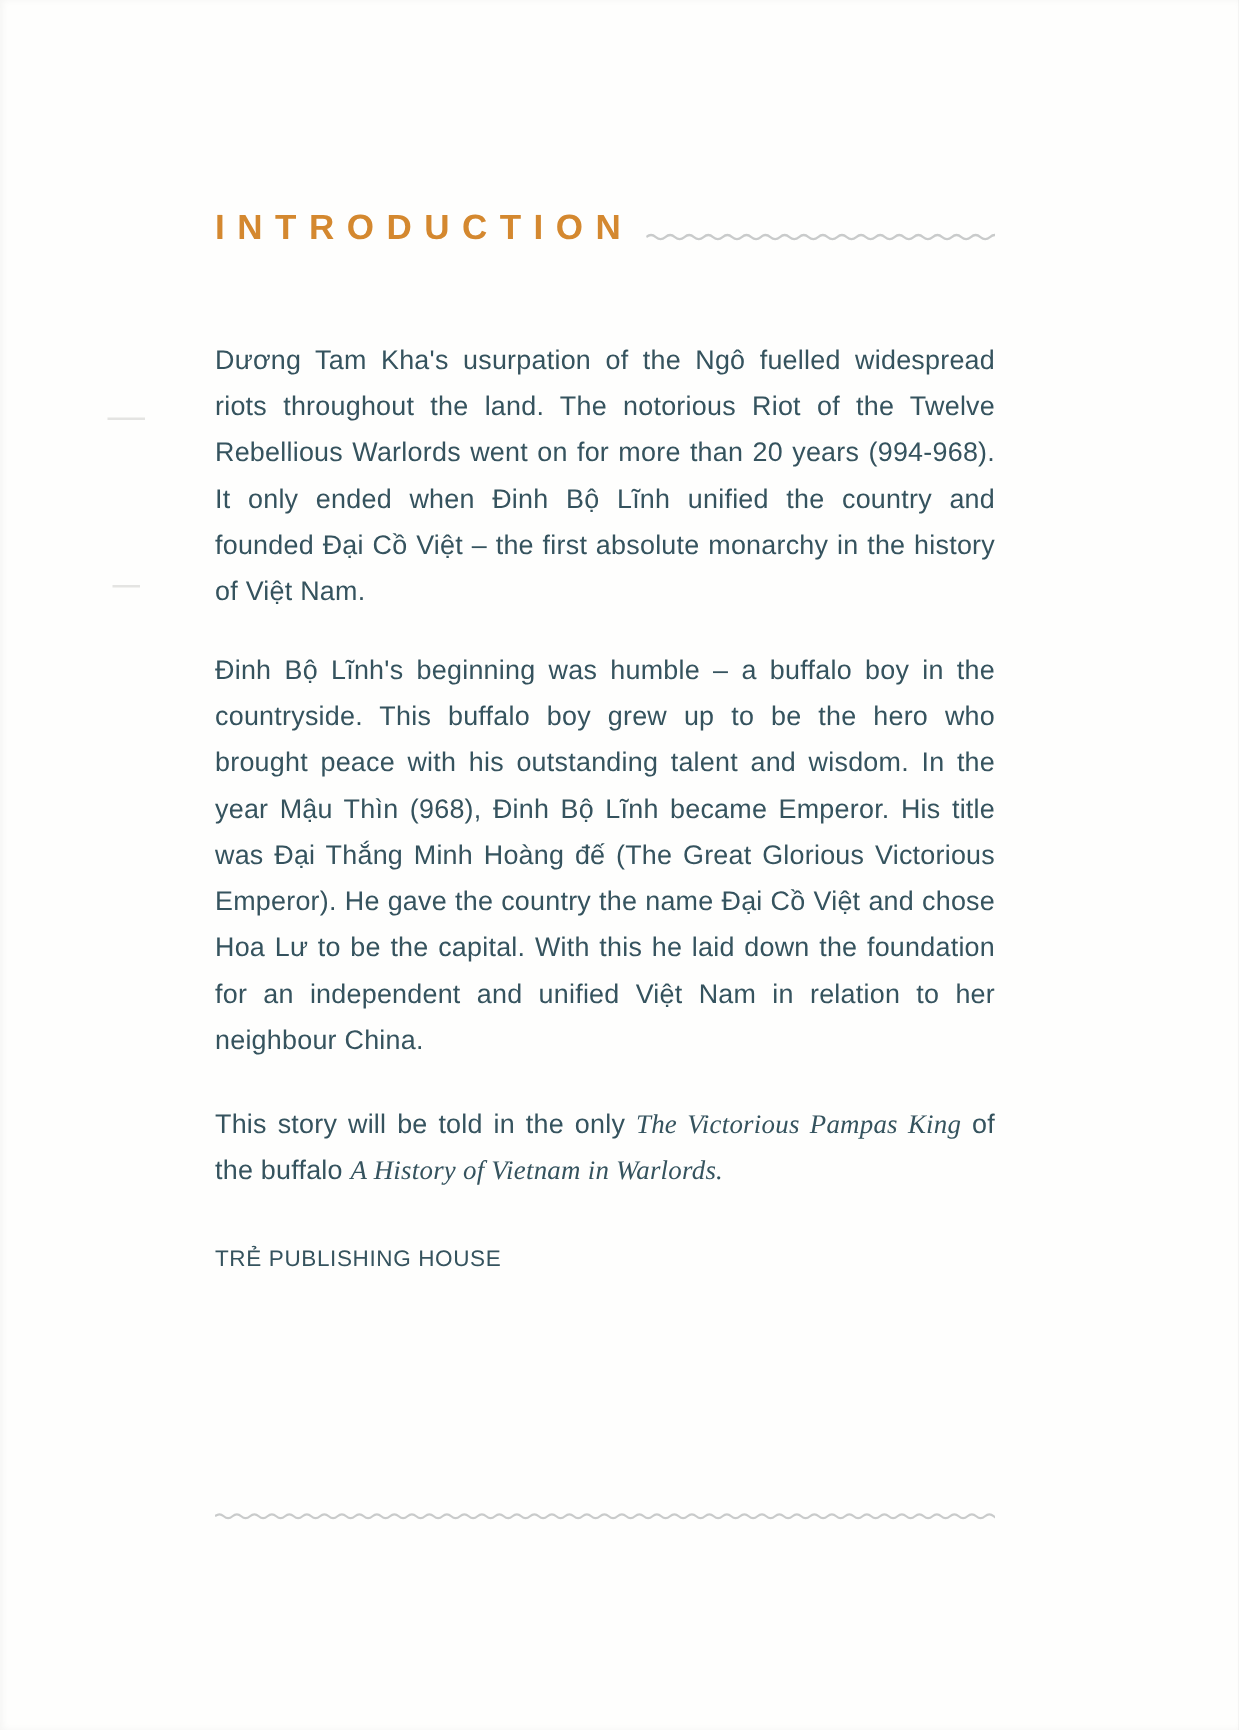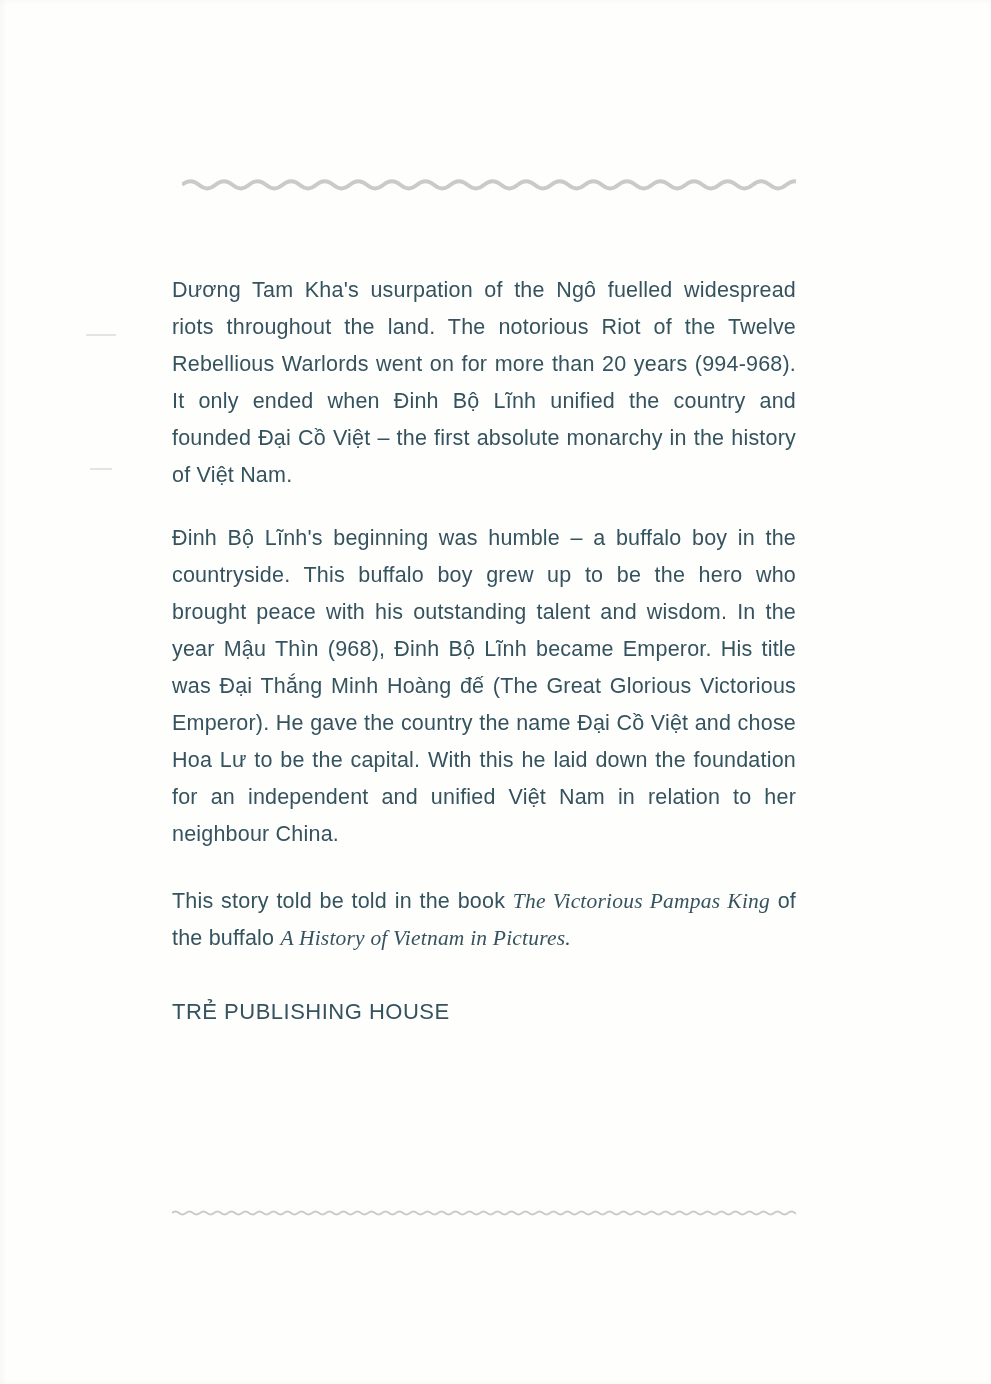--- a/index.html
+++ b/index.html
@@ -47,21 +47,21 @@
     font-size: 21.5px;
     line-height: 37px;
     color: var(--body-color, #35535e);
     text-align: justify;
     letter-spacing: 0.2px;
   }
   .body-text p.gap-large { margin-bottom: 30px; }
   .body-text em { font-style: italic; font-family: Liberation Serif, serif; }
   .publisher {
     margin-top: 42px;
-    font-size: 22px;
+    font-size: 18px;
     letter-spacing: 0.5px;
     color: var(--body-color, #35535e);
   }
   .bottom-wave-holder {
     position: absolute;
     left: 172px;
     top: 1206px;
     width: 624px;
     height: 14px;
   }
@@ -77,29 +77,30 @@
 <body>
 
 <div class="page">
 
   <div class="artifact" style="left:86px; top:334px; width:30px;"></div>
   <div class="artifact" style="left:90px; top:468px; width:22px;"></div>
 
   <div class="content">
 
     <div class="title-row">
+      <span class="page-title">INTRODUCTION</span>
       <svg class="title-wave wave-svg" viewBox="0 0 256 12" preserveAspectRatio="none">
         <path fill="none" stroke-width="1.6" d="M0 7 q 3.5 -3 7 0 q 3.5 3 7 0 q 3.5 -3 7 0 q 3.5 3 7 0 q 3.5 -3 7 0 q 3.5 3 7 0 q 3.5 -3 7 0 q 3.5 3 7 0 q 3.5 -3 7 0 q 3.5 3 7 0 q 3.5 -3 7 0 q 3.5 3 7 0 q 3.5 -3 7 0 q 3.5 3 7 0 q 3.5 -3 7 0 q 3.5 3 7 0 q 3.5 -3 7 0 q 3.5 3 7 0 q 3.5 -3 7 0 q 3.5 3 7 0 q 3.5 -3 7 0 q 3.5 3 7 0 q 3.5 -3 7 0 q 3.5 3 7 0 q 3.5 -3 7 0 q 3.5 3 7 0 q 3.5 -3 7 0 q 3.5 3 7 0 q 3.5 -3 7 0 q 3.5 3 7 0 q 3.5 -3 7 0 q 3.5 3 7 0 q 3.5 -3 7 0 q 3.5 3 7 0 q 3.5 -3 7 0 q 3.5 3 7 0 q 3.5 -3 7 0 q 3.5 3 7 0" stroke="#c9cbcb"></path>
       </svg>
     </div>
 
     <div class="body-text">
       <p><span>Dương Tam Kha's usurpation of the Ngô fuelled widespread riots throughout the land. The notorious Riot of the Twelve Rebellious Warlords went on for more than 20 years (994-968). It only ended when Đinh Bộ Lĩnh unified the country and founded Đại Cồ Việt – the first absolute monarchy in the history of Việt Nam.</span></p>
       <p class="gap-large"><span>Đinh Bộ Lĩnh's beginning was humble – a buffalo boy in the countryside. This buffalo boy grew up to be the hero who brought peace with his outstanding talent and wisdom. In the year Mậu Thìn (968), Đinh Bộ Lĩnh became Emperor. His title was Đại Thắng Minh Hoàng đế (The Great Glorious Victorious Emperor). He gave the country the name Đại Cồ Việt and chose Hoa Lư to be the capital. With this he laid down the foundation for an independent and unified Việt Nam in relation to her neighbour China.</span></p>
-      <p class="gap-large"><span>This story told be told in the book </span><em>The Victorious Pampas King</em><span> of the buffalo </span><em>A History of Vietnam in Pictures.</em></p>
+      <p class="gap-large"><span>This story will be told in the only </span><em>The Victorious Pampas King</em><span> of the buffalo </span><em>A History of Vietnam in Warlords.</em></p>
     </div>
 
     <div class="publisher">TRẺ PUBLISHING HOUSE</div>
 
   </div>
 
   <div class="bottom-wave-holder">
     <svg class="wave-svg" viewBox="0 0 624 14" preserveAspectRatio="none">
       <path fill="none" stroke-width="1.8" d="M0 7 q 3.5 -3 7 0 q 3.5 3 7 0 q 3.5 -3 7 0 q 3.5 3 7 0 q 3.5 -3 7 0 q 3.5 3 7 0 q 3.5 -3 7 0 q 3.5 3 7 0 q 3.5 -3 7 0 q 3.5 3 7 0 q 3.5 -3 7 0 q 3.5 3 7 0 q 3.5 -3 7 0 q 3.5 3 7 0 q 3.5 -3 7 0 q 3.5 3 7 0 q 3.5 -3 7 0 q 3.5 3 7 0 q 3.5 -3 7 0 q 3.5 3 7 0 q 3.5 -3 7 0 q 3.5 3 7 0 q 3.5 -3 7 0 q 3.5 3 7 0 q 3.5 -3 7 0 q 3.5 3 7 0 q 3.5 -3 7 0 q 3.5 3 7 0 q 3.5 -3 7 0 q 3.5 3 7 0 q 3.5 -3 7 0 q 3.5 3 7 0 q 3.5 -3 7 0 q 3.5 3 7 0 q 3.5 -3 7 0 q 3.5 3 7 0 q 3.5 -3 7 0 q 3.5 3 7 0 q 3.5 -3 7 0 q 3.5 3 7 0 q 3.5 -3 7 0 q 3.5 3 7 0 q 3.5 -3 7 0 q 3.5 3 7 0 q 3.5 -3 7 0 q 3.5 3 7 0 q 3.5 -3 7 0 q 3.5 3 7 0 q 3.5 -3 7 0 q 3.5 3 7 0 q 3.5 -3 7 0 q 3.5 3 7 0 q 3.5 -3 7 0 q 3.5 3 7 0 q 3.5 -3 7 0 q 3.5 3 7 0 q 3.5 -3 7 0 q 3.5 3 7 0 q 3.5 -3 7 0 q 3.5 3 7 0 q 3.5 -3 7 0 q 3.5 3 7 0 q 3.5 -3 7 0 q 3.5 3 7 0 q 3.5 -3 7 0 q 3.5 3 7 0 q 3.5 -3 7 0 q 3.5 3 7 0 q 3.5 -3 7 0 q 3.5 3 7 0 q 3.5 -3 7 0 q 3.5 3 7 0 q 3.5 -3 7 0 q 3.5 3 7 0 q 3.5 -3 7 0 q 3.5 3 7 0 q 3.5 -3 7 0 q 3.5 3 7 0 q 3.5 -3 7 0 q 3.5 3 7 0 q 3.5 -3 7 0 q 3.5 3 7 0 q 3.5 -3 7 0 q 3.5 3 7 0 q 3.5 -3 7 0 q 3.5 3 7 0 q 3.5 -3 7 0 q 3.5 3 7 0 q 3.5 -3 7 0 q 3.5 3 7 0" stroke="#c9cbcb"></path>
     </svg>

